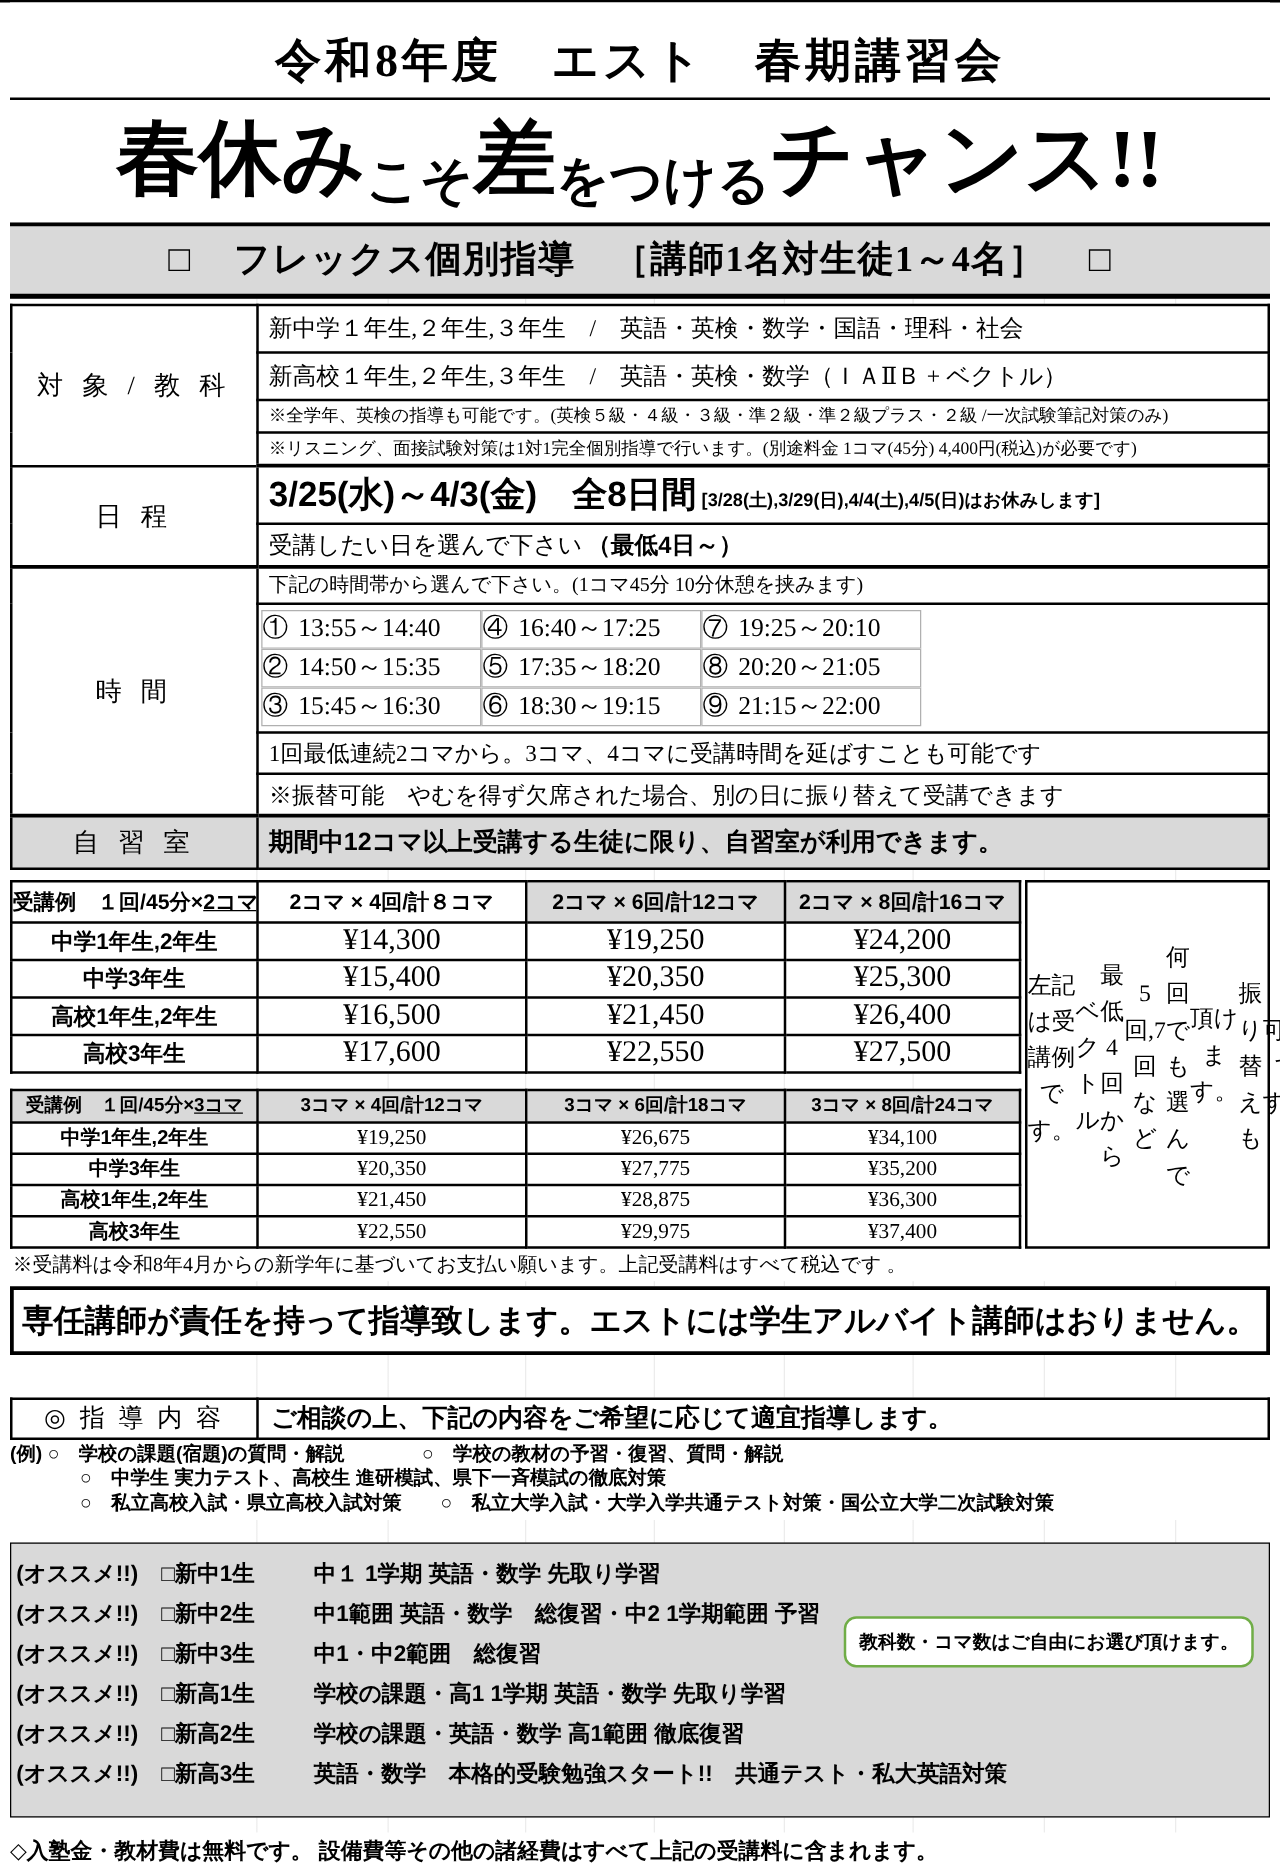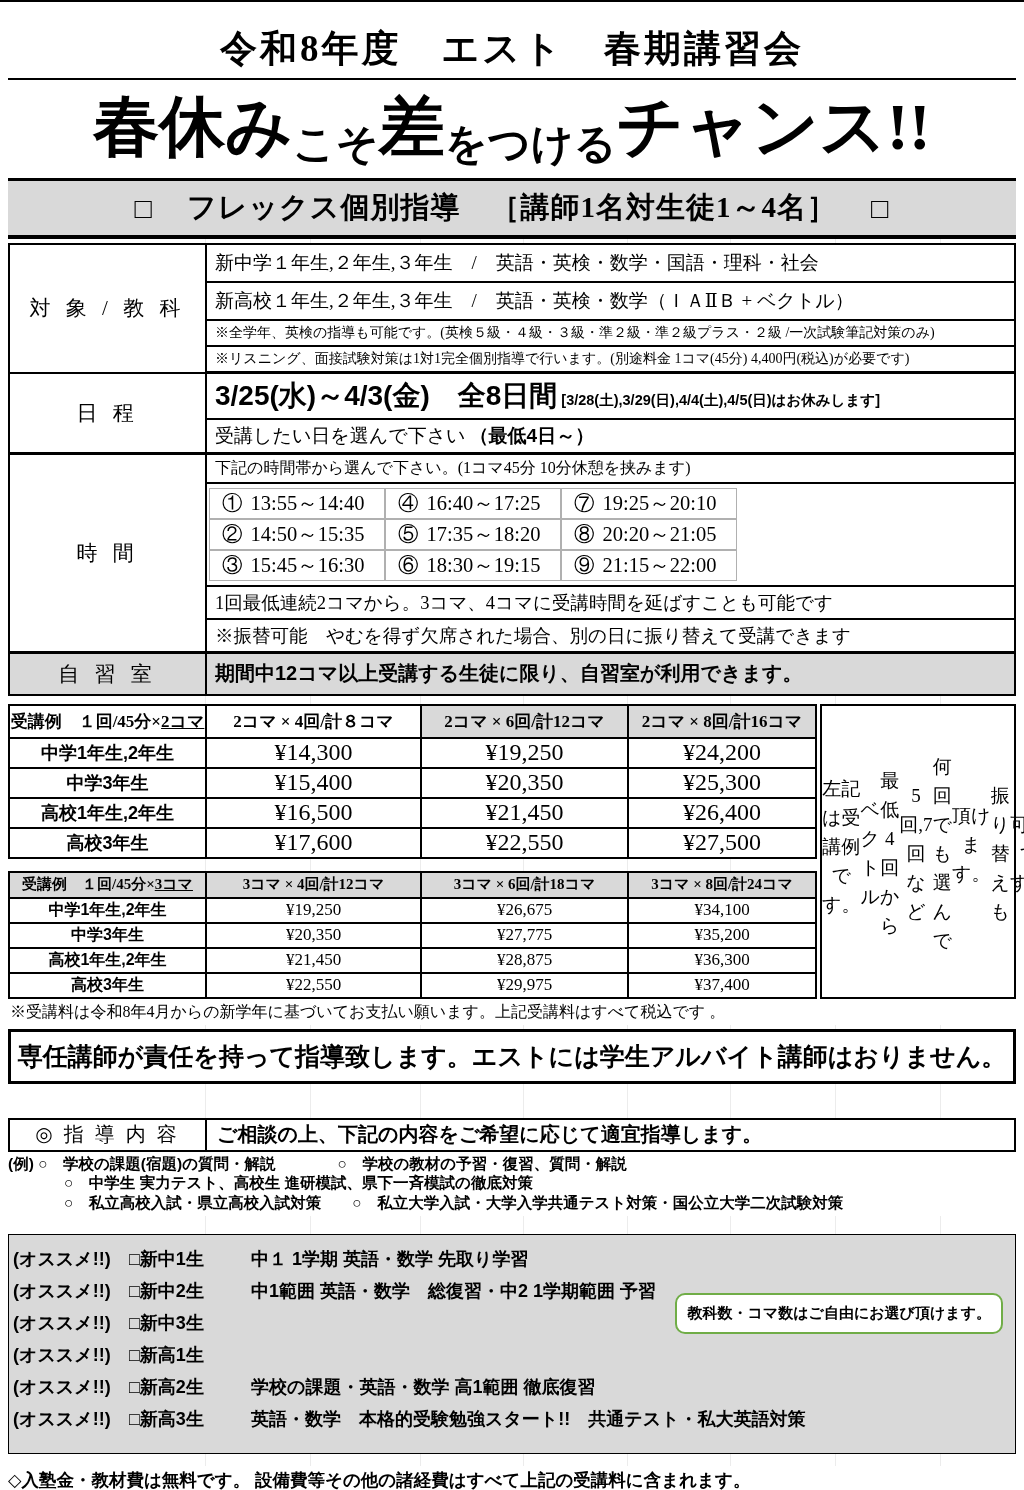--- a/index.html
+++ b/index.html
@@ -78,38 +78,38 @@
   .time-intro{font-size:16px;}
   .time-grid{
     display:grid;
     grid-template-columns:repeat(3,176px);
     margin:2px 0 2px 0;
   }
   .time-cell{
     border:1px solid #b0b0b0;
     height:31px; line-height:29px;
     font-size:20.5px;
-    padding-left:12px;
+    padding-left:0;
     background:#fff;
     white-space:nowrap;
   }
   .time-cell .mark{margin-right:8px;}
   .time-note{font-size:18.5px;}
   .study-row td{
     background:var(--gray);
     border-top:3px solid #000;
     height:42px;
   }
   .study-text{font-family:"Liberation Sans","DejaVu Sans",sans-serif; font-weight:bold; font-size:20px;}
 
   
   .pricing-region{position:relative; width:1008px;}
   .price-table{width:807px; background:#fff; border:2px solid #000; table-layout:fixed;}
   .price-table td,.price-table th{border:2px solid #000; text-align:center; vertical-align:middle; overflow:hidden; white-space:nowrap;}
-  .price-table th{font-family:Liberation Serif, serif; font-weight:bold;}
+  .price-table th{font-family:Liberation Sans, sans-serif; font-weight:bold;}
   .t1 th{height:33px; font-size:17px;}
   .t1 td{height:30px;}
   .t2 th{height:26px; font-size:15px;}
   .t2 td{height:25px;}
   .th-gray{background:var(--gray);}
   .corner{white-space:nowrap;}
   .corner .u{text-decoration:underline;}
   .row-label{font-family:"Liberation Sans","DejaVu Sans",sans-serif; font-weight:bold;}
   .t1 .row-label{font-size:18px;}
   .t2 .row-label{font-size:16px;}
@@ -408,24 +408,26 @@
       <span>中１ 1学期 英語・数学 先取り学習</span>
     </div>
     <div class="rec-row">
       <span>(オススメ!!)</span>
       <span>□新中2生</span>
       <span>中1範囲 英語・数学　総復習・中2 1学期範囲 予習</span>
     </div>
     <div class="rec-row">
       <span>(オススメ!!)</span>
       <span>□新中3生</span>
+      <span>中1・中2範囲　総復習</span>
     </div>
     <div class="rec-row">
       <span>(オススメ!!)</span>
       <span>□新高1生</span>
+      <span>学校の課題・高1 1学期 英語・数学 先取り学習</span>
     </div>
     <div class="rec-row">
       <span>(オススメ!!)</span>
       <span>□新高2生</span>
       <span>学校の課題・英語・数学 高1範囲 徹底復習</span>
     </div>
     <div class="rec-row">
       <span>(オススメ!!)</span>
       <span>□新高3生</span>
       <span>英語・数学　本格的受験勉強スタート!!　共通テスト・私大英語対策</span>

